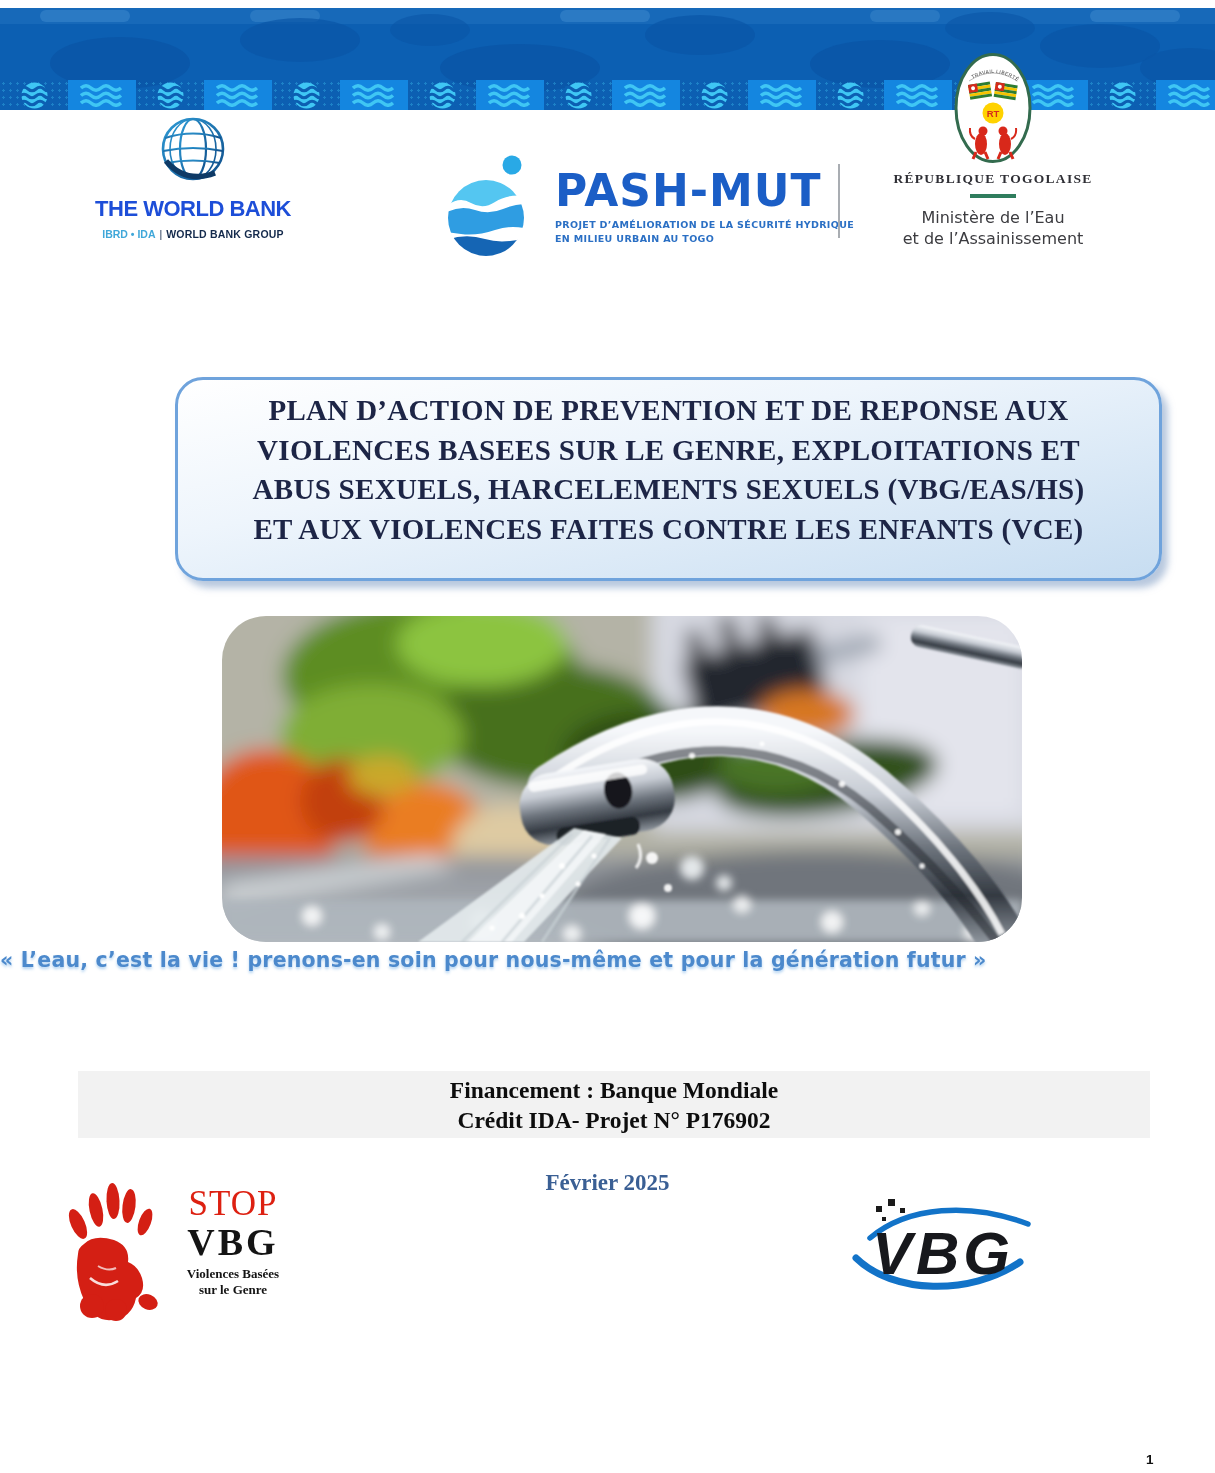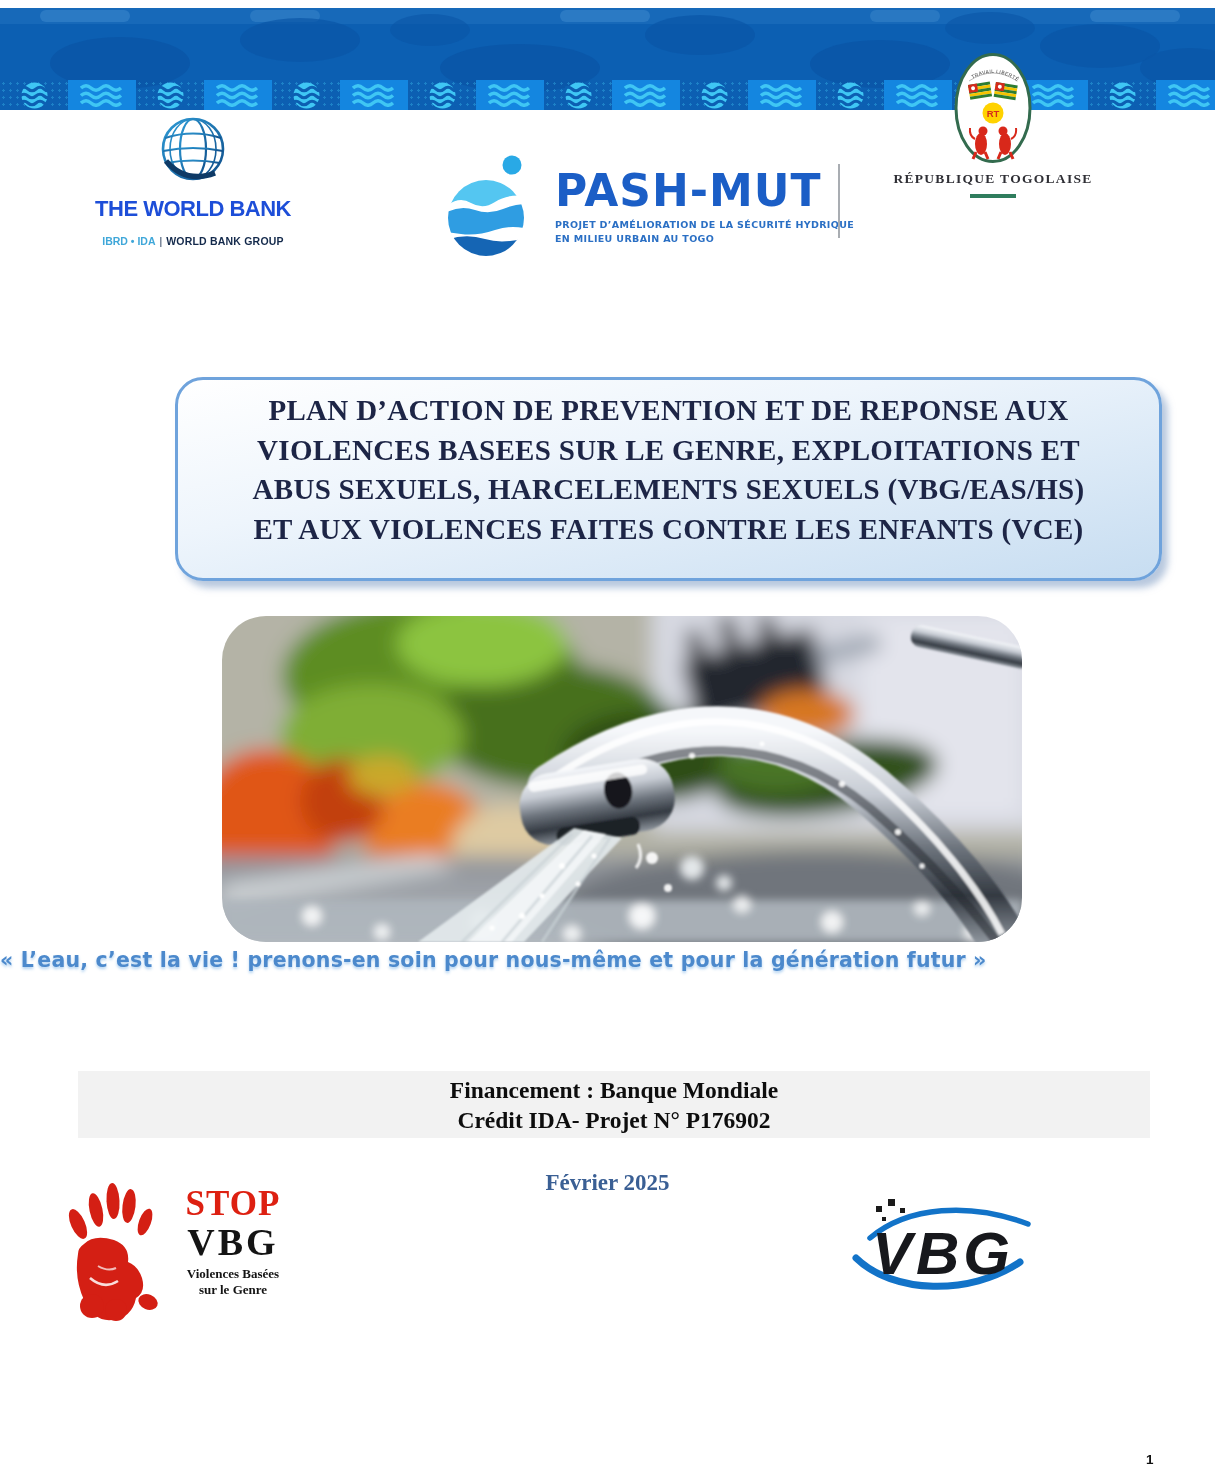--- a/index.html
+++ b/index.html
@@ -22,21 +22,21 @@
   .tile { height: 30px; flex: 0 0 68px; display: flex; align-items: center; justify-content: center; }
   .tile-sphere {
     background-image: radial-gradient(rgba(63,198,244,.33) 1.2px, transparent 1.4px);
     background-size: 7px 7px;
   }
   .tile-square { background: #1486e0; }
 
   
   .wb-block { position: absolute; left: 88px; top: 112px; width: 210px; text-align: center; }
   .wb-title { margin-top: 2px; font-size: 22px; font-weight: bold; color: #1d4ed8; letter-spacing: -0.5px; white-space: nowrap; }
-  .wb-sub { margin-top: 13px; font-size: 10.5px; font-weight: bold; white-space: nowrap; }
+  .wb-sub { margin-top: 6px; font-size: 10.5px; font-weight: bold; white-space: nowrap; }
   .wb-sub .left { color: #3fa7d9; }
   .wb-sub .pipe { color: #13294b; padding: 0 4px; font-weight: normal; }
   .wb-sub .right { color: #13294b; letter-spacing: 0.2px; }
 
   .pash-block { position: absolute; left: 447px; top: 152px; display: flex; gap: 24px; }
   .pash-text { padding-top: 16px; }
   .pash-name { font-family: "DejaVu Sans", sans-serif; font-size: 44px; font-weight: bold; color: #1b5ec6; letter-spacing: 1px; line-height: 46px; white-space: nowrap; }
   .pash-sub { margin-top: 4px; font-family: "DejaVu Sans", sans-serif; font-size: 9.5px; font-weight: bold; color: #2a6fc4; letter-spacing: 0.35px; line-height: 14px; white-space: nowrap; }
 
   .header-divider { position: absolute; left: 838px; top: 164px; width: 2px; height: 74px; background: #a9adb2; }
@@ -87,21 +87,21 @@
 
   .date-line {
     position: absolute; left: 0; top: 1170px; width: 1215px; text-align: center;
     font-family: "Liberation Serif", serif; font-size: 23px; font-weight: bold; color: #3a5f94;
   }
 
   
   .stop-vbg { position: absolute; left: 60px; top: 1182px; width: 290px; height: 150px; }
   .stop-hand { position: absolute; left: 0; top: 0; }
   .stop-texts { position: absolute; left: 108px; top: 4px; text-align: center; width: 130px; }
-  .stop-word { font-family: "Liberation Serif", serif; font-size: 35px; font-weight: bold; color: #dd2011; letter-spacing: 1px; line-height: 36px; }
+  .stop-word { font-family: "Liberation Serif", serif; font-size: 35px; font-weight: normal; color: #dd2011; letter-spacing: 1px; line-height: 36px; }
   .stop-vbg-word { font-family: "Liberation Serif", serif; font-size: 38px; font-weight: bold; color: #141414; letter-spacing: 3px; line-height: 40px; }
   .stop-sub { font-family: "Liberation Serif", serif; font-size: 13px; font-weight: bold; color: #141414; line-height: 15.5px; margin-top: 4px; }
 
   
   .vbg-logo { position: absolute; left: 848px; top: 1192px; }
 
   .page-num { position: absolute; left: 1146px; top: 1452px; font-size: 13.5px; font-weight: bold; color: #111; }
 </style>
 </head>
 <body>
@@ -348,20 +348,24 @@
       </g>
       <g fill="#d8281a" transform="translate(51,86) scale(-1,1)">
         <ellipse cx="0" cy="5" rx="6" ry="11"></ellipse>
           <circle cx="2" cy="-8" r="4.5"></circle>
         <path d="M-5 13 l-3 7 M4 13 l3 7" stroke="#d8281a" stroke-width="3"></path>
         <path d="M-6 0 q-6 -3 -5 -11" stroke="#d8281a" stroke-width="2" fill="none"></path>
       </g>
     </svg>
     <div class="togo-republic">RÉPUBLIQUE TOGOLAISE</div>
     <div class="togo-rule"></div>
+    <div class="togo-ministry">
+      <div>Ministère de l’Eau</div>
+      <div>et de l’Assainissement</div>
+    </div>
   </div>
 
   <div class="title-box">
     <div class="title-line">PLAN D’ACTION DE PREVENTION ET DE REPONSE AUX</div>
     <div class="title-line">VIOLENCES BASEES SUR LE GENRE, EXPLOITATIONS ET</div>
     <div class="title-line">ABUS SEXUELS, HARCELEMENTS SEXUELS (VBG/EAS/HS)</div>
     <div class="title-line">ET AUX VIOLENCES FAITES CONTRE LES ENFANTS (VCE)</div>
   </div>
 
   <div class="photo">

